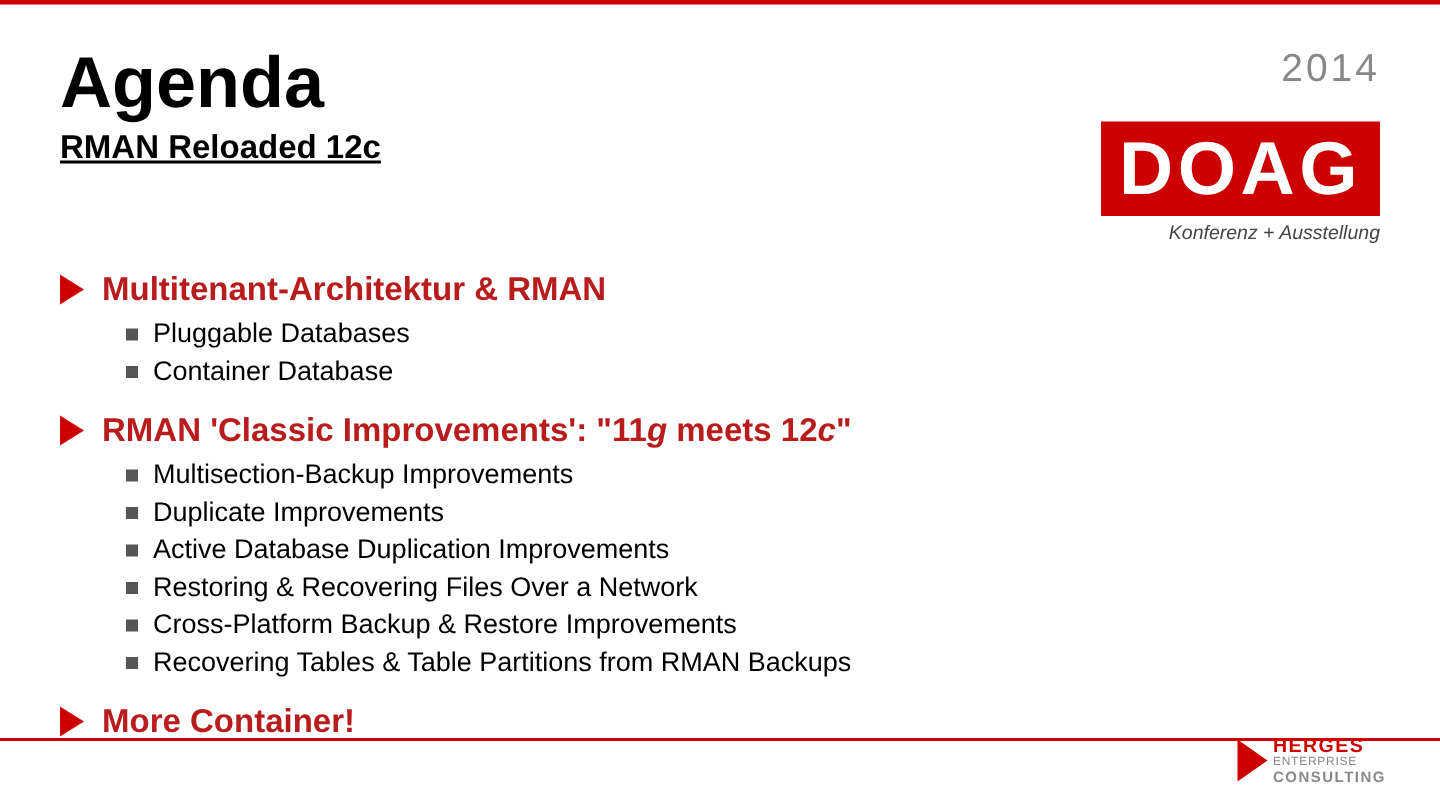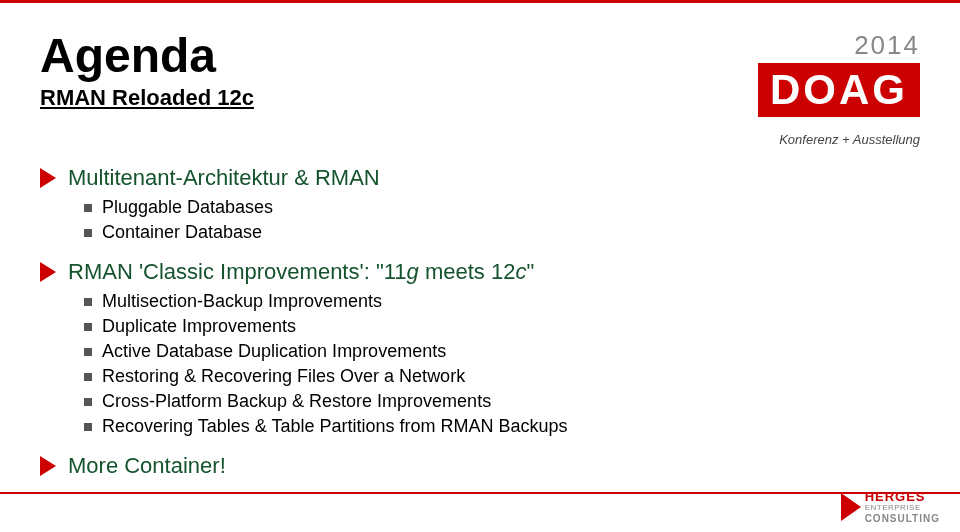--- a/index.html
+++ b/index.html
@@ -55,43 +55,43 @@
       flex-direction: column;
       align-items: flex-end;
       margin-top: 0px;
     }
 
     .year-text {
       font-size: 26px;
       font-weight: normal;
       color: #888888;
       letter-spacing: 2px;
-      margin-bottom: 2px;
+      margin-bottom: 20px;
     }
 
     .doag-logo {
       display: flex;
       flex-direction: column;
       align-items: flex-end;
     }
 
     .doag-box {
       background: #cc0000;
       color: white;
-      font-size: 42px;
+      font-size: 50px;
       font-weight: bold;
       padding: 4px 12px;
       letter-spacing: 3px;
       line-height: 1.1;
     }
 
     .konferenz-text {
       font-size: 13px;
       color: #444444;
-      margin-top: 15px;
+      margin-top: 3px;
       font-style: italic;
     }
 
     
     .top-line {
       width: 100%;
       height: 3px;
       background: #cc0000;
       position: absolute;
       top: 0;
@@ -119,22 +119,22 @@
       height: 0;
       border-top: 10px solid transparent;
       border-bottom: 10px solid transparent;
       border-left: 16px solid #cc0000;
       margin-right: 12px;
       flex-shrink: 0;
     }
 
     .section-title {
       font-size: 22px;
-      font-weight: normal;
-      color: #14532d;
+      font-weight: bold;
+      color: #b91c1c;
     }
 
     
     .sub-items {
       margin-left: 44px;
     }
 
     .sub-item {
       display: flex;
       align-items: center;
@@ -161,21 +161,21 @@
       left: 0;
       right: 0;
       height: 2px;
       background: #cc0000;
     }
 
     
     .herges-logo {
       position: absolute;
       bottom: 8px;
-      right: 20px;
+      right: 36px;
       display: flex;
       align-items: center;
     }
 
     .herges-arrow {
       width: 0;
       height: 0;
       border-top: 14px solid transparent;
       border-bottom: 14px solid transparent;
       border-left: 20px solid #cc0000;

